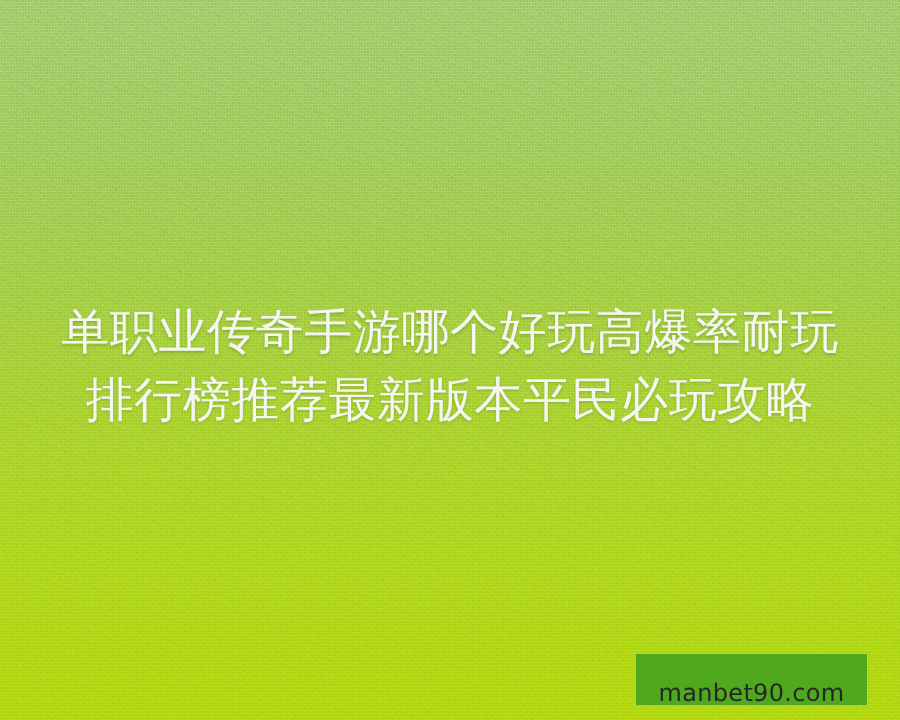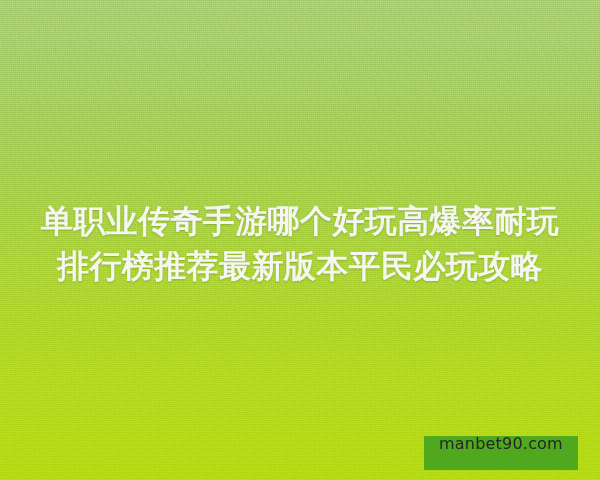--- a/index.html
+++ b/index.html
@@ -59,35 +59,35 @@
     position: absolute;
     left: 0;
     right: 0;
     top: 199px;
     padding: 0 26px;
     box-sizing: border-box;
     text-align: center;
     color: #f4f6ef;
     font-size: 32px;
     line-height: 45px;
-    font-weight: 700;
+    font-weight: 400;
     letter-spacing: 0.4px;
     white-space: normal;
     text-shadow: 0 1px 2px rgba(80, 110, 30, 0.35);
   }
 
   #watermark {
     position: absolute;
     left: 424px;
     top: 436px;
     width: 154px;
     height: 34px;
     background: #50a81f;
     display: flex;
-    align-items: flex-start;
+    align-items: flex-end;
     justify-content: center;
   }
 
   #watermark-text {
     color: #262626;
     font-size: 16px;
     line-height: 1;
     letter-spacing: 0.2px;
     font-weight: 400;
   }

